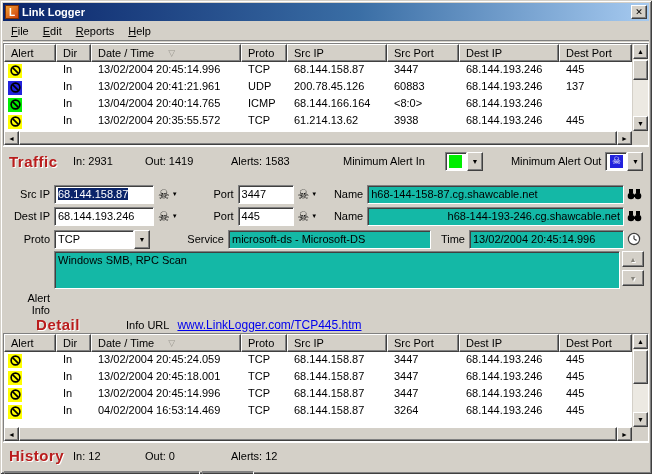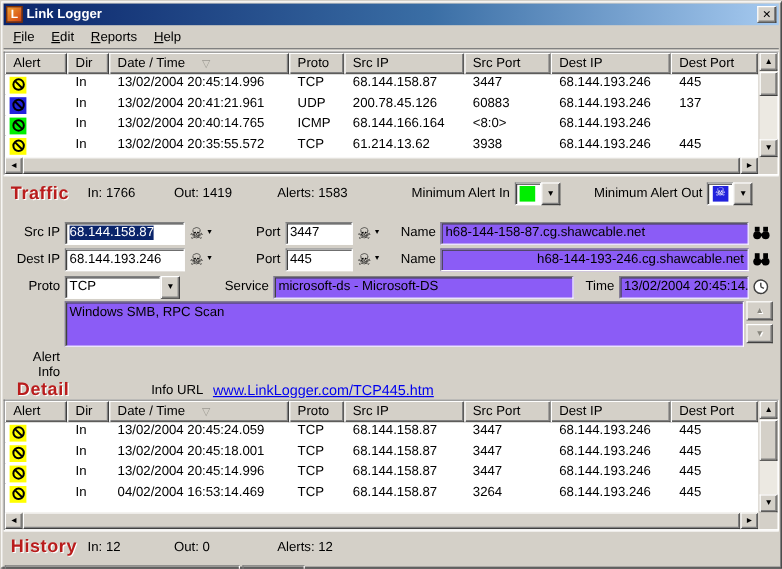--- a/index.html
+++ b/index.html
@@ -54,38 +54,38 @@
   .summary{display:flex;align-items:center;border-top:1px solid #fff;}
   .big-label{font-size:15px;font-weight:bold;color:#b91c1c;text-shadow:1px 1px 0 #fff;
     letter-spacing:.5px;margin-left:6px;}
   .stat{font-size:11px;color:#000;}
   
   .detail{flex:0 0 136px;padding-top:8px;display:flex;flex-direction:column;}
   .drow{display:flex;align-items:center;height:22px;padding:0 5px;flex:0 0 22px;}
   .lbl{font-size:11px;text-align:right;margin-right:4px;flex:0 0 auto;}
   .field{border:1px solid;border-color:#808080 #fff #fff #808080;box-shadow:inset 1px 1px 0 #404040;
     background:#fff;height:19px;font-size:11px;padding:2px 3px;white-space:nowrap;overflow:hidden;}
-  .field.ro{background:#8b5cf6;}
+  .field.ro{background:#14b8a6;}
   .sel{background:#0a246a;color:#fff;}
   .skull-dd{display:inline-flex;align-items:center;margin-left:4px;}
   .skull{font-size:13px;line-height:13px;}
   .dd-arrow{font-size:6px;margin-left:2px;}
   .combo{display:flex;}
   .combo .field{display:flex;align-items:center;}
   .combo-btn{width:16px;height:19px;background:#d4d0c8;border:1px solid;
     border-color:#fff #404040 #404040 #fff;box-shadow:inset -1px -1px 0 #808080;
     display:flex;align-items:center;justify-content:center;font-size:7px;padding:0;}
   .ainfo{flex:0 0 40px;display:flex;padding:0 5px;align-items:flex-start;}
   .ainfo .lbl{line-height:12px;margin-top:2px;}
   .spinners{display:flex;flex-direction:column;margin-left:2px;gap:3px;}
   .spin-btn{width:22px;height:16px;background:#d4d0c8;border:1px solid;
     border-color:#fff #404040 #404040 #fff;box-shadow:inset -1px -1px 0 #808080;
     color:#88867e;text-shadow:1px 1px 0 #fff;font-size:7px;
     display:flex;align-items:center;justify-content:center;padding:0;}
-  .urlrow{display:flex;align-items:center;flex:1;padding:0 5px;}
+  .urlrow{display:flex;align-items:center;flex:1;padding:0 5px;text-align:center;}
   .link{font-size:12px;color:#0000ee;text-decoration:underline;}
   .swatch-box{width:22px;height:19px;border:1px solid;border-color:#808080 #fff #fff #808080;
     box-shadow:inset 1px 1px 0 #404040;background:#fff;display:flex;align-items:center;justify-content:center;}
   .swatch{width:13px;height:13px;display:flex;align-items:center;justify-content:center;}
   .swatch .skull{font-size:10px;color:#fff;line-height:10px;}
   .icon-btn{background:none;border:none;padding:0;display:flex;align-items:center;justify-content:center;}
   
   .statusbar{flex:0 0 24px;display:flex;gap:2px;padding:3px 1px 1px 1px;align-items:stretch;}
   .panel{border:1px solid;border-color:#808080 #fff #fff #808080;
     font-size:11px;display:flex;align-items:center;justify-content:center;
@@ -183,21 +183,21 @@
       <div class="grid tr">
         <div class="td alert-cell">
             <span class="alert-icon" style="background: rgb(0, 238, 0);">
               <svg width="13" height="13" viewBox="0 0 14 14">
                 <circle cx="7" cy="7" r="4.7" fill="none" stroke="#000" stroke-width="1.8"></circle>
                 <line x1="3.9" y1="3.9" x2="10.1" y2="10.1" stroke="#000" stroke-width="1.8"></line>
               </svg>
             </span>
           </div>
         <div class="td">In</div>
-        <div class="td">13/02/2004 20:40:14.765</div>
+        <div class="td">13/04/2004 20:40:14.765</div>
         <div class="td">ICMP</div>
         <div class="td">68.144.166.164</div>
         <div class="td">&lt;8:0&gt;</div>
         <div class="td">68.144.193.246</div>
         <div class="td"></div>
       </div>
       <div class="grid tr">
         <div class="td alert-cell">
             <span class="alert-icon" style="background: rgb(255, 255, 0);">
               <svg width="13" height="13" viewBox="0 0 14 14">
@@ -233,24 +233,24 @@
       <div class="vtrack"></div>
       <button class="sb-btn">
           <span>▼</span>
         </button>
       <div class="corner"></div>
     </div>
   </div>
 
   <div class="summary" style="flex:0 0 29px;">
     <span class="big-label" style="width:64px;">Traffic</span>
-    <span class="stat" style="width:72px;">In: 1766</span>
+    <span class="stat" style="width:72px;">In: 2931</span>
     <span class="stat" style="width:86px;">Out: 1419</span>
     <span class="stat" style="width:112px;">Alerts: 1583</span>
-    <span class="stat" style="margin-right:4px;">Minimum Alert In</span>
+    <span class="stat" style="margin-right:20px;">Minimum Alert In</span>
     <span class="combo">
       <span class="swatch-box">
           <span class="swatch" style="background: rgb(0, 238, 0);"></span>
         </span>
       <button class="combo-btn">
           <span>▼</span>
         </button>
     </span>
     <span class="stat" style="margin-left:28px;margin-right:4px;">Minimum Alert Out</span>
     <span class="combo">
@@ -320,21 +320,21 @@
       <span class="lbl" style="width:42px;">Proto</span>
       <span class="combo">
         <span class="field" style="width:80px;">
             <span>TCP</span>
           </span>
         <button class="combo-btn">
             <span>▼</span>
           </button>
       </span>
       <span class="lbl" style="width:56px;margin-left:18px;">Service</span>
-      <span class="field ro" style="width:250px;"><span>microsoft-ds - Microsoft-DS</span></span>
+      <span class="field ro" style="width:203px;"><span>microsoft-ds - Microsoft-DS</span></span>
       <span class="lbl" style="width:28px;margin-left:6px;">Time</span>
       <span class="field ro" style="flex:1;"><span>13/02/2004 20:45:14.996</span></span>
       <button class="icon-btn" style="width:20px;">
           <svg width="14" height="14" viewBox="0 0 14 14">
             <circle cx="7" cy="7" r="5.6" fill="#fff" stroke="#404040" stroke-width="1.2"></circle>
             <line x1="7" y1="7" x2="7" y2="3.6" stroke="#404040" stroke-width="1.2"></line>
             <line x1="7" y1="7" x2="9.6" y2="8.4" stroke="#404040" stroke-width="1.2"></line>
           </svg>
         </button>
     </div>

